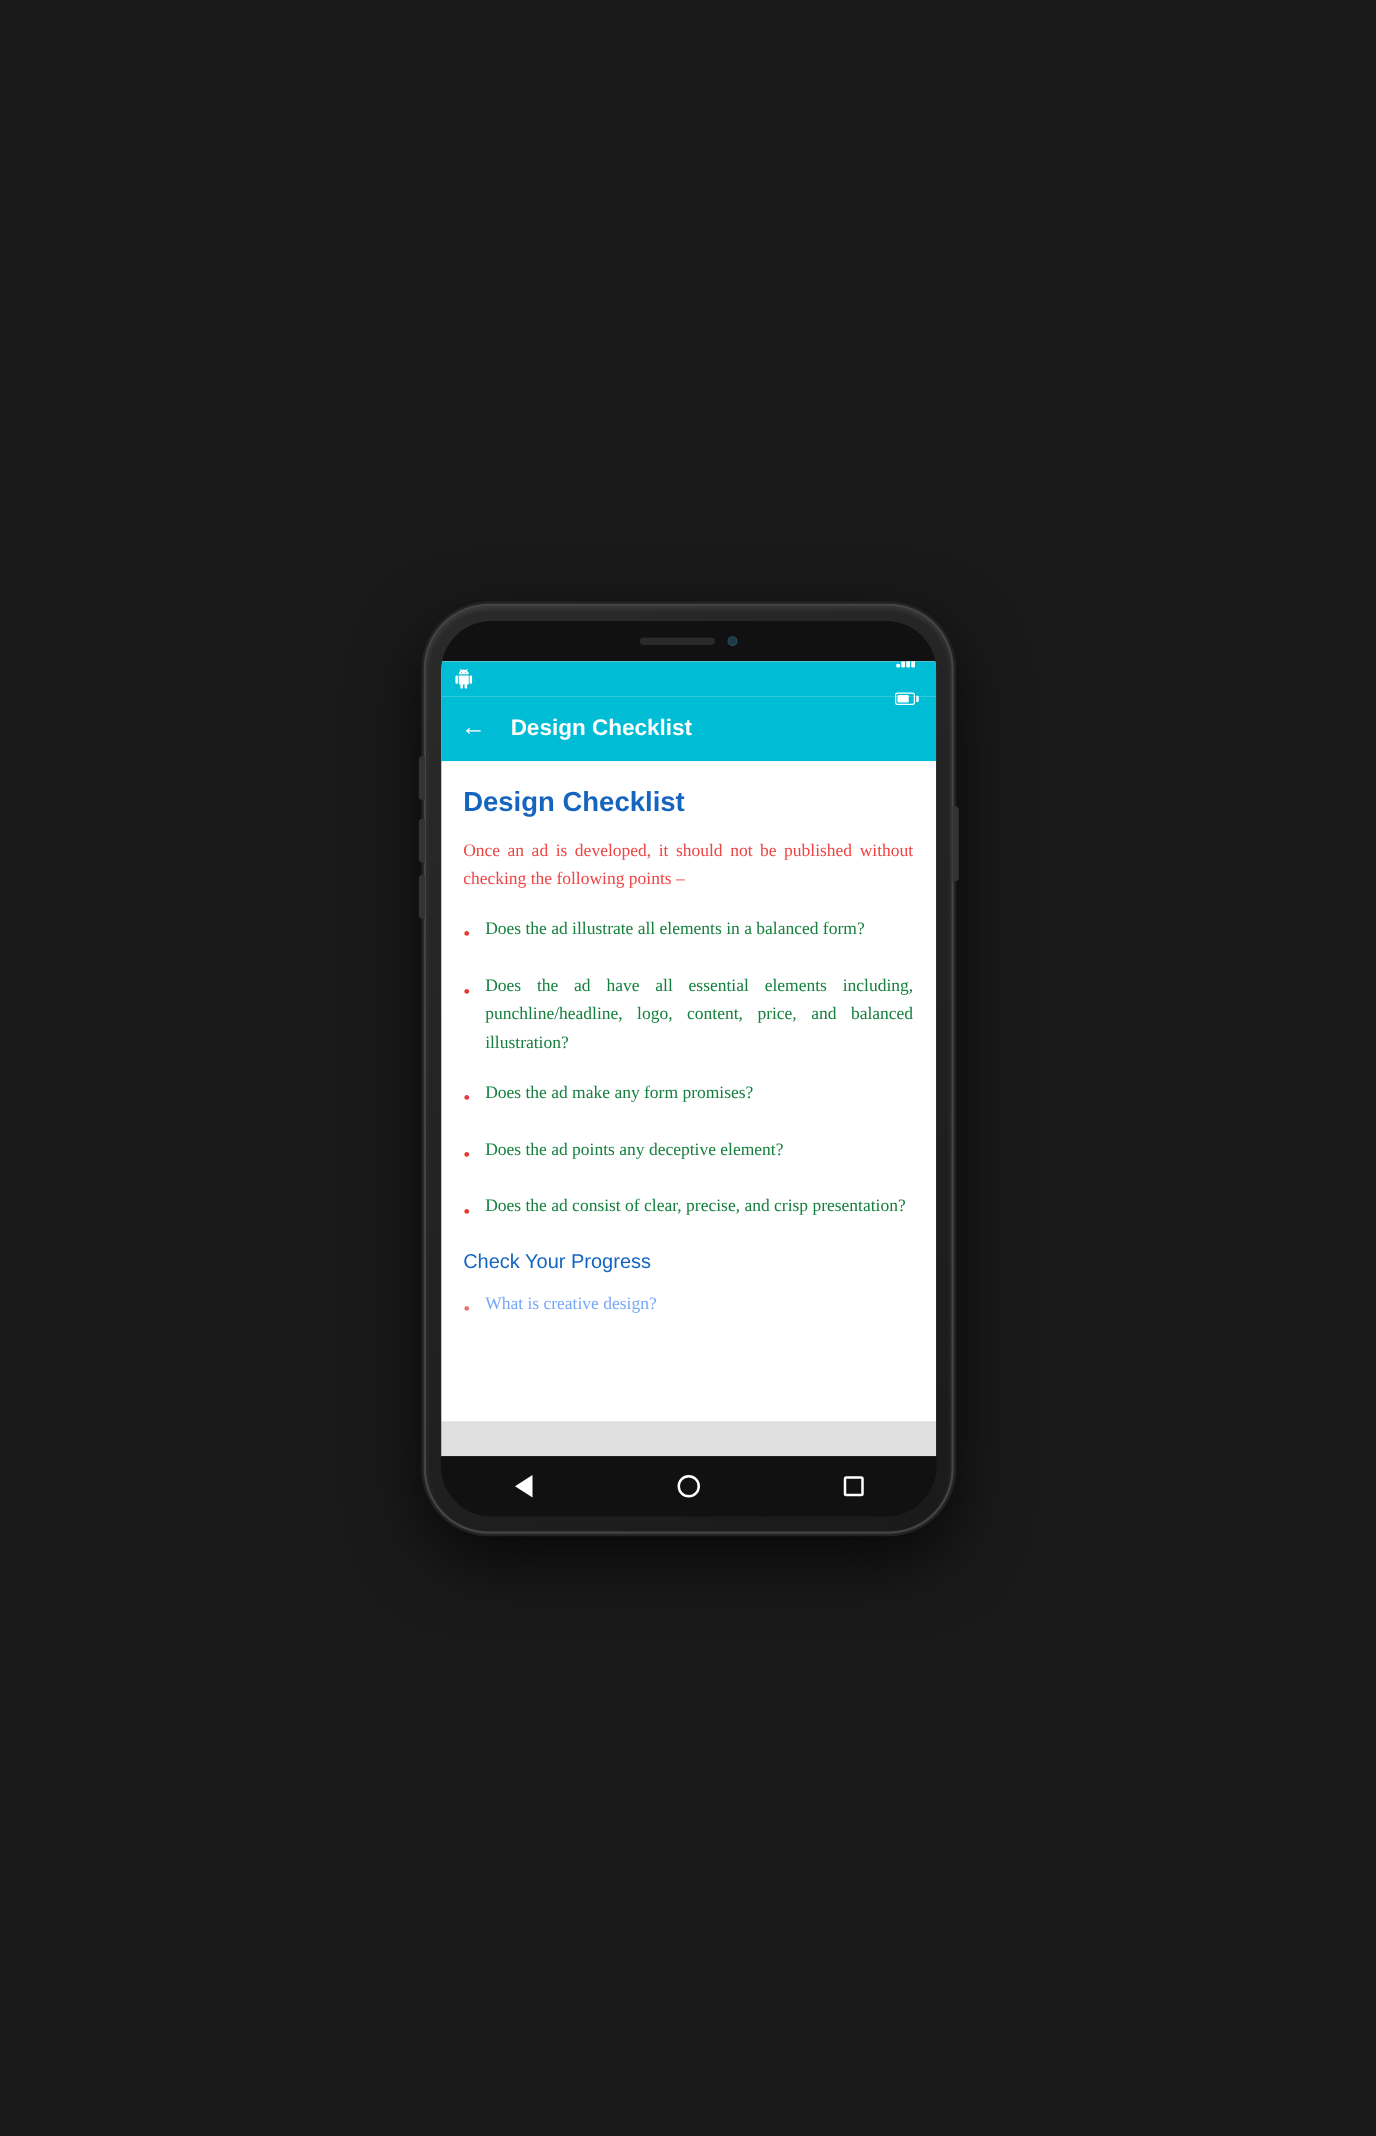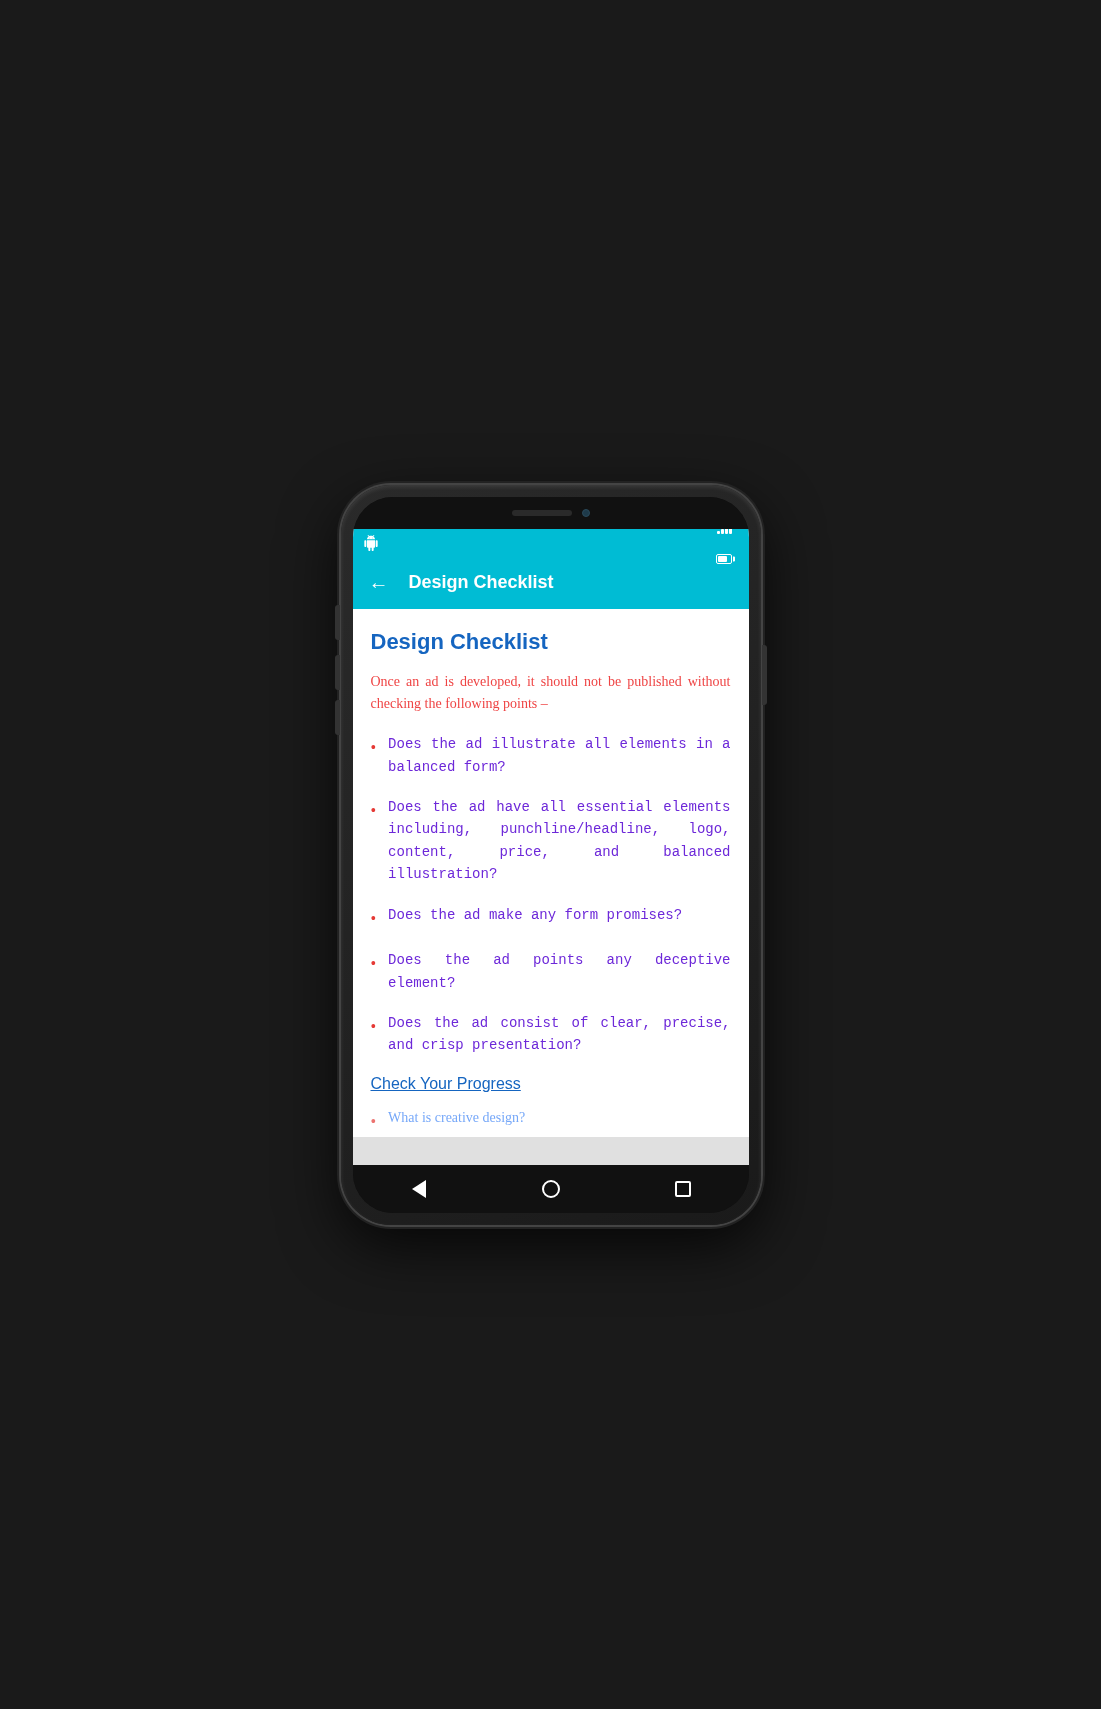--- a/index.html
+++ b/index.html
@@ -250,30 +250,29 @@
 
     .bullet {
       color: #e53935;
       font-size: 16px;
       flex-shrink: 0;
       margin-top: 2px;
       line-height: 1.6;
     }
 
     .item-text {
-      font-family: Liberation Mono, monospace;
+      font-family: Liberation Serif, serif;
       font-size: 14px;
-      color: #6d28d9;
+      color: #15803d;
       line-height: 1.6;
       text-align: justify;
     }
 
     .check-progress-link {
       color: #1565c0;
-      text-decoration: underline;
       font-family: Arial, sans-serif;
       font-size: 16px;
       cursor: pointer;
       display: block;
       margin-bottom: 14px;
     }
 
     .partial-item {
       display: flex;
       align-items: flex-start;

